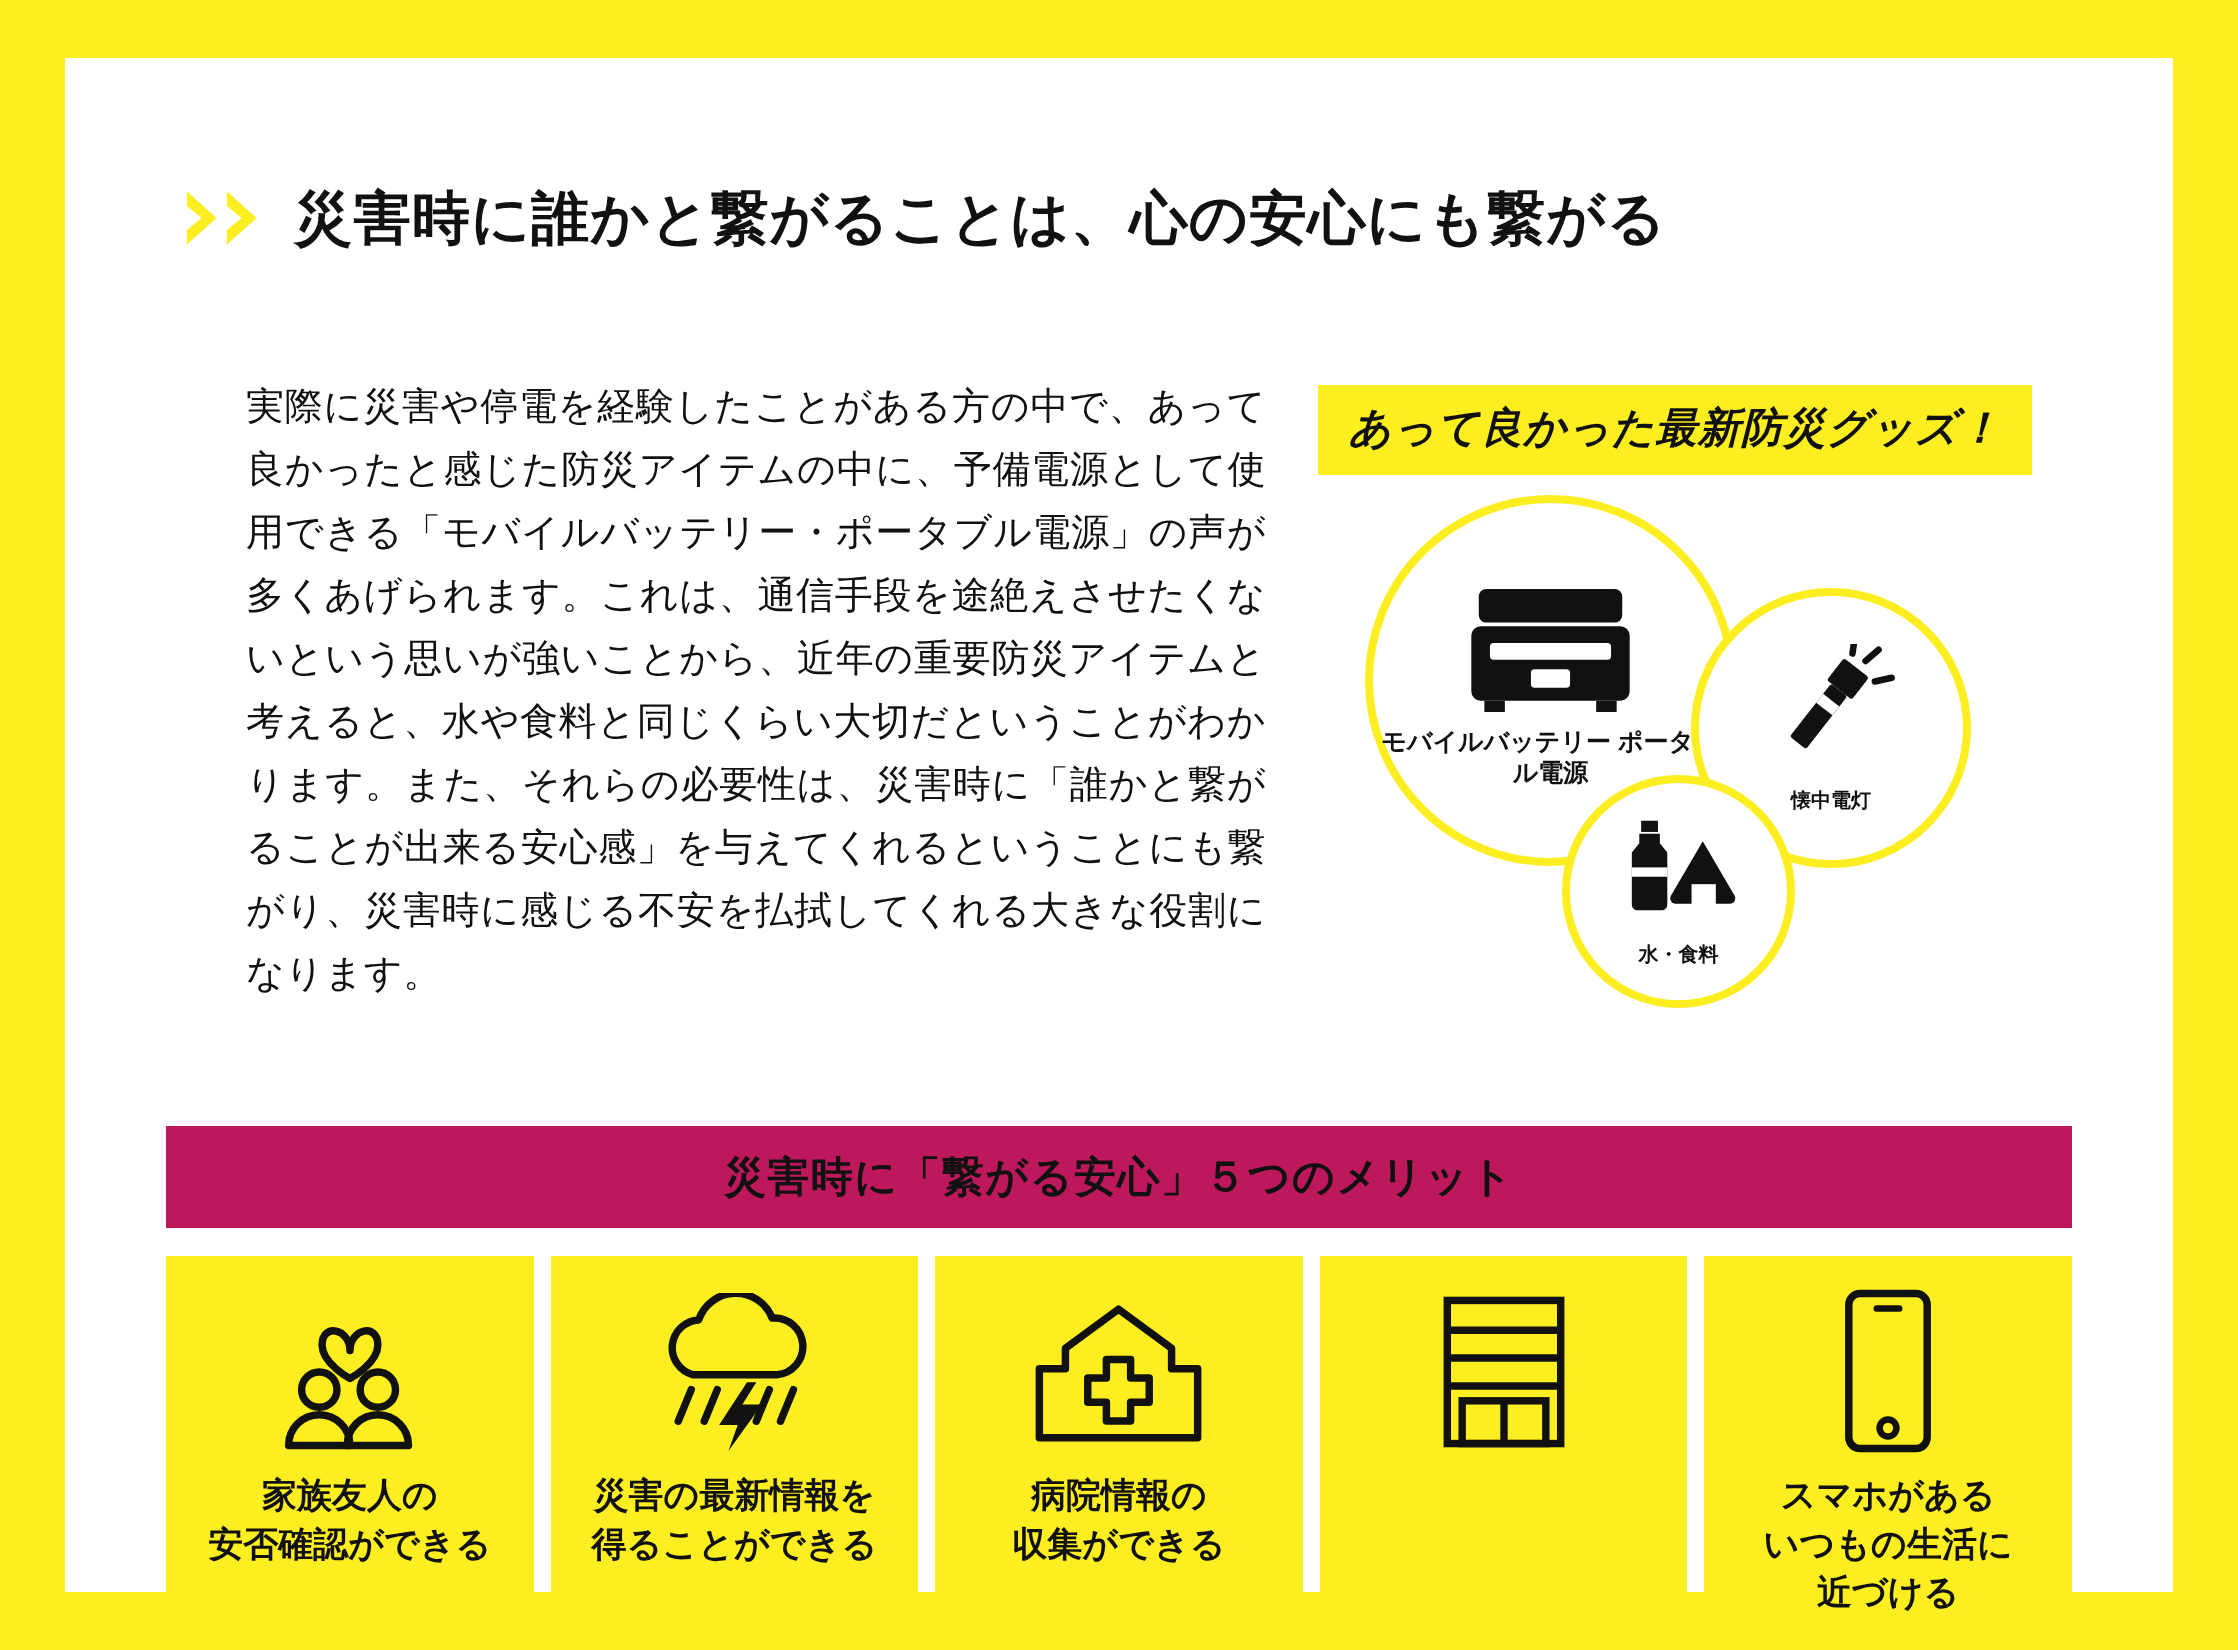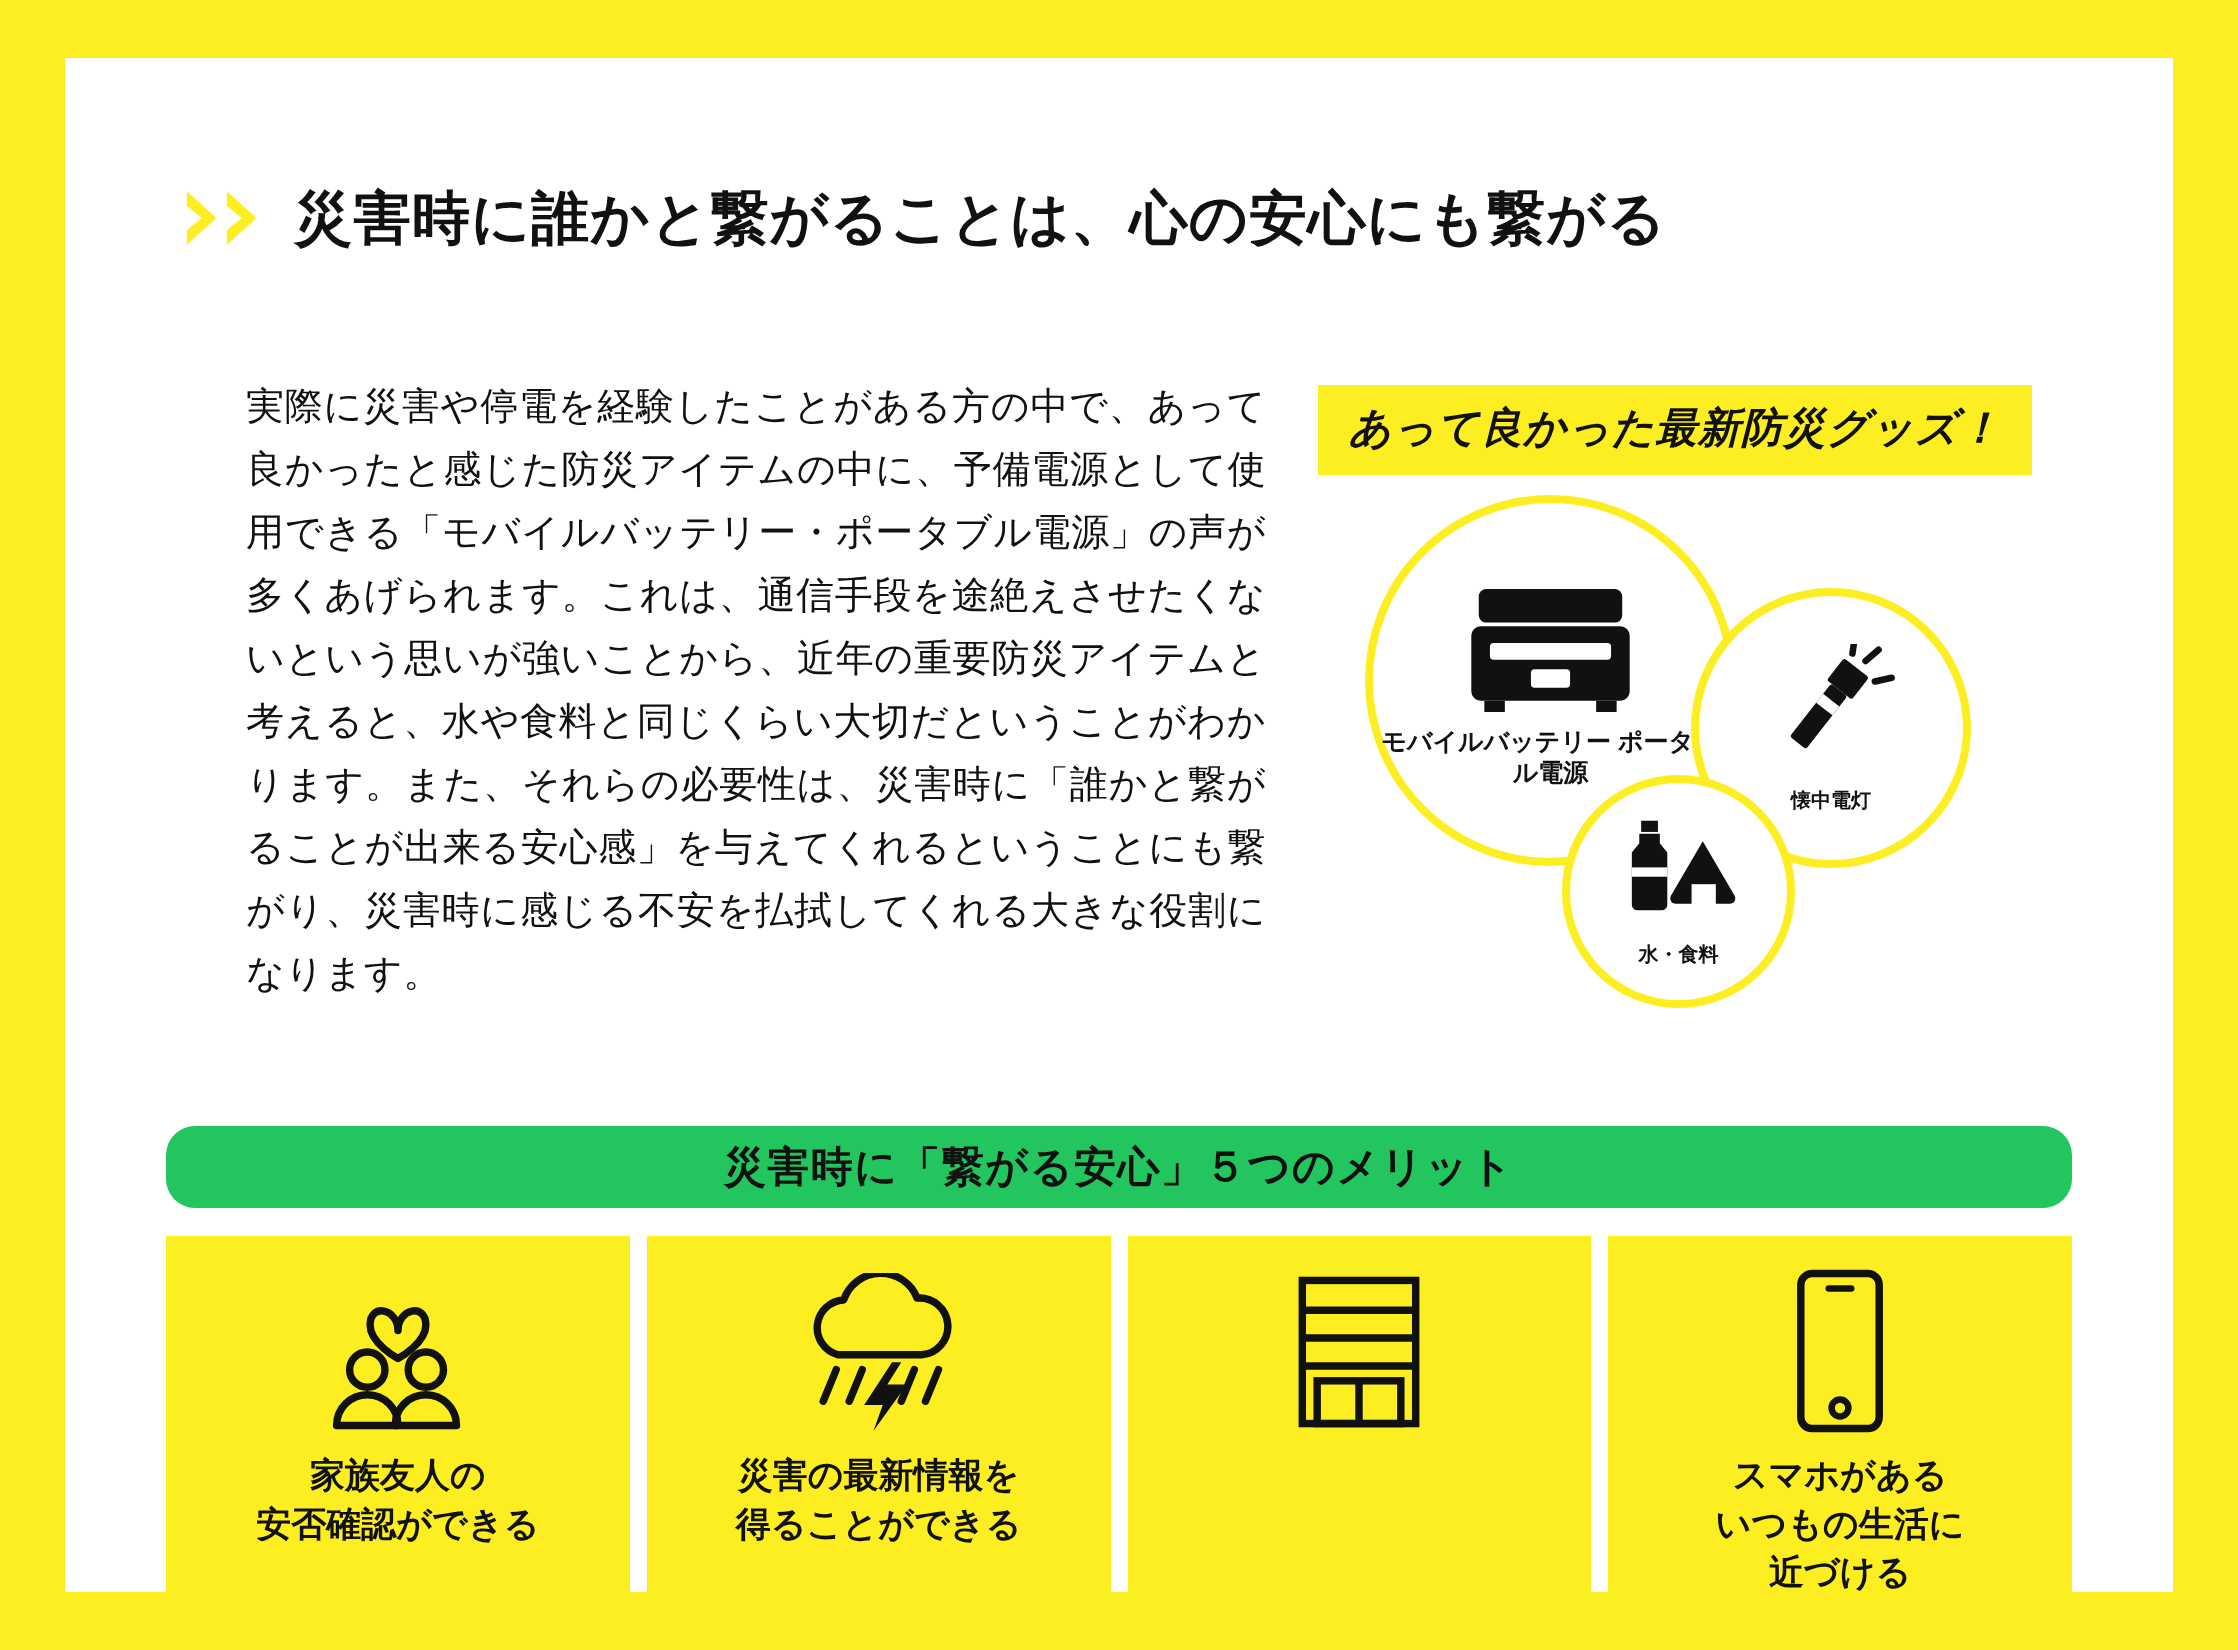--- a/index.html
+++ b/index.html
@@ -124,29 +124,28 @@
     font-weight: 700;
     line-height: 1.22;
     text-align: center;
     margin-top: 9.3px;
   }
   .bubble.b2 .cap, .bubble.b3 .cap { font-size: 20px; }
 
   
   .merit-head {
     margin-top: 62px;
-    background: #22c55e;
-    height: 82px;
+    background: #be185d;
+    height: 102px;
     display: flex;
     align-items: center;
     justify-content: center;
     font-size: 42px;
     font-weight: 700;
     letter-spacing: 1.4px;
-    border-radius: 29px;
   }
 
   .cards {
     margin-top: 28px;
     display: flex;
     gap: 17px;
   }
   .card {
     flex: 1 1 0;
     background: #fdee21;
@@ -280,20 +279,30 @@
               <line x1="128" y1="104" x2="114" y2="138"></line>
               <line x1="154" y1="104" x2="140" y2="138"></line>
             </g>
             <polygon points="104,96 74,142 94,142 84,170 120,120 99,120 114,96" fill="#111"></polygon>
           </svg>
         </span>
         <span class="card-label">災害の最新情報を
 得ることができる</span>
       </div>
 
+      <div class="card">
+        <span class="card-icon">
+          <svg width="177" height="149" viewBox="0 0 190 160" aria-hidden="true">
+            <path d="M10 150 v-74 h28 v-22 l57 -42 l57 42 v22 h28 v74 z" fill="none" stroke="#111" stroke-width="8" stroke-linejoin="round"></path>
+            <polygon points="82,66 108,66 108,86 128,86 128,112 108,112 108,132 82,132 82,112 62,112 62,86 82,86" fill="none" stroke="#111" stroke-width="8" stroke-linejoin="round"></polygon>
+          </svg>
+        </span>
+        <span class="card-label">病院情報の
+収集ができる</span>
+      </div>
 
       <div class="card">
         <span class="card-icon">
           <svg width="140" height="158" viewBox="0 0 150 170" aria-hidden="true">
             <rect x="14" y="8" width="122" height="154" fill="none" stroke="#111" stroke-width="8"></rect>
             <g stroke="#111" stroke-width="8">
               <line x1="14" y1="40" x2="136" y2="40"></line>
               <line x1="14" y1="70" x2="136" y2="70"></line>
               <line x1="14" y1="100" x2="136" y2="100"></line>
             </g>

